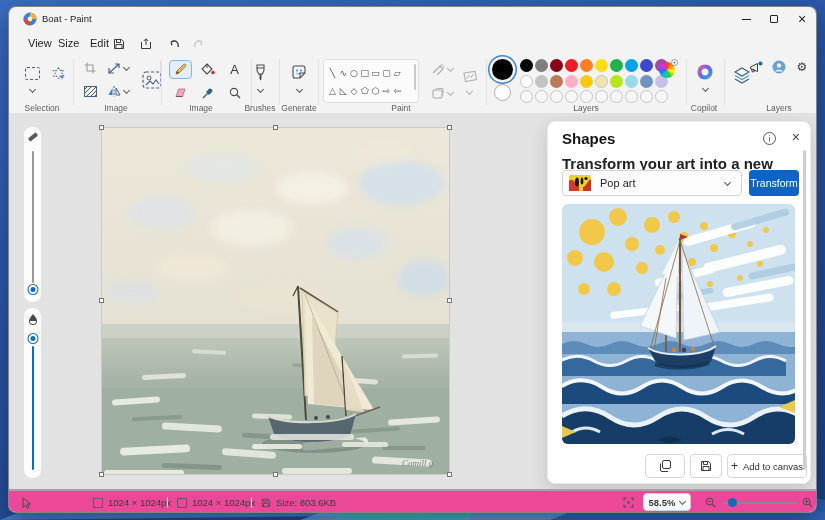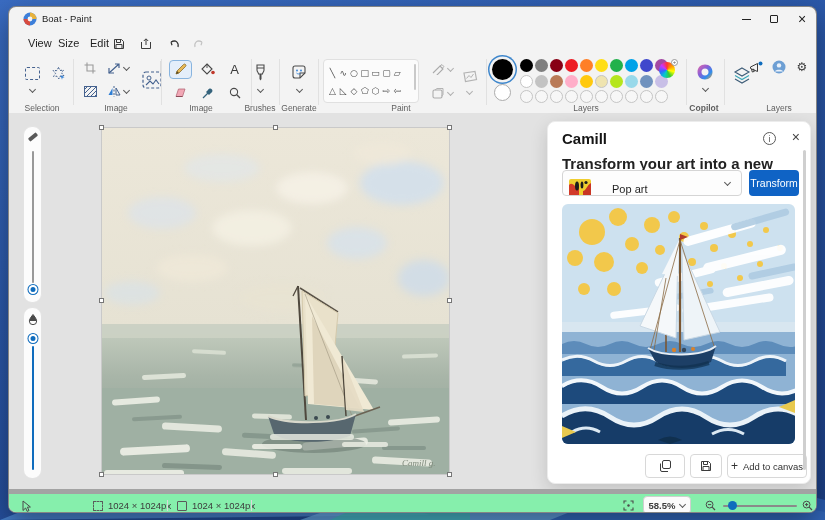--- a/index.html
+++ b/index.html
@@ -48,29 +48,29 @@
   .canvas-area { position:absolute; left:0; top:106px; width:100%; height:376px; background:#e2e2e2; }
   .slider-card { position:absolute; width:19px; background:#fcfcfc; border:1px solid #e3e3e3; border-radius:9px; }
   .slider-thumb { position:absolute; left:50%; transform:translateX(-50%); width:9px; height:9px; border-radius:50%; background:#0f6cbd; border:2px solid #fff; box-shadow:0 0 0 1px #0f6cbd; }
   .canvas-img { position:absolute; left:93px; top:15px; width:347px; height:346px; box-shadow:0 0 0 1px #c9c9c9; }
   .handle { position:absolute; width:5px; height:5px; background:#fff; border:1px solid #767676; }
 
   
   .panel { position:absolute; left:538px; top:8px; width:264px; height:363px; background:#fff; border:1px solid #ececec; border-radius:8px; box-shadow:0 6px 18px rgba(0,0,0,.14); }
   .panel-title { position:absolute; left:14px; top:8px; font-size:15px; font-weight:700; color:#151515; }
   .panel-sub { position:absolute; left:14px; top:33px; font-size:15px; font-weight:700; color:#222; }
-  .style-dd { position:absolute; left:14px; top:48px; width:180px; height:26px; border:1px solid #d5d5d5; border-radius:4px; background:#fdfdfd; display:flex; align-items:flex-end;gap:12px; }
+  .style-dd { position:absolute; left:14px; top:48px; width:180px; height:26px; border:1px solid #d5d5d5; border-radius:4px; background:#fdfdfd; display:flex; align-items:center; }
   .gen-btn { position:absolute; left:201px; top:48px; width:50px; height:26px; border-radius:4px; background:#0f63c5; color:#fff; font-size:10.5px; display:flex; align-items:center; justify-content:center; }
   .preview { position:absolute; left:14px; top:82px; width:233px; height:240px; border-radius:6px; overflow:hidden; }
   .pbtn { position:absolute; top:332px; height:24px; border:1px solid #d8d8d8; border-radius:4px; background:#fff; display:flex; align-items:center; justify-content:center; color:#333; }
   .panel-scroll { position:absolute; right:4px; top:28px; width:3px; height:320px; background:#cfcfcf; border-radius:2px; }
   .icon12 { width:12px; height:12px; }
 
   
-  .statusbar { position:absolute; left:0; bottom:0; width:100%; height:23px; background:#86efac; border-top:5px solid #a3a3a3; font-size:9.5px; color:#3c3c3c; }
+  .statusbar { position:absolute; left:0; bottom:0; width:100%; height:23px; background:#ec4899; border-top:2px solid #a3a3a3; font-size:9.5px; color:#3c3c3c; }
   .sb-item { position:absolute; top:0; height:23px; display:flex; align-items:center; gap:5px; }
   .sb-sep { position:absolute; top:6px; width:1px; height:11px; background:#d9d9d9; }
   .zoom-box { position:absolute; width:48px; height:18px; top:2px; border:1px solid #cfcfcf; border-radius:4px; background:#fbfbfb; display:flex; align-items:center; justify-content:center; gap:5px; }
   .zslider-track { position:absolute; top:11px; height:2px; background:#8a8a8a; border-radius:1px; }
   .zslider-dot { position:absolute; top:7px; width:9px; height:9px; border-radius:50%; background:#0f6cbd; }
 </style>
 </head>
 <body>
 
 <div class="screen">
@@ -346,21 +346,21 @@
                 <stop offset="0.7" stop-color="#2f8ded"></stop>
                 <stop offset="1" stop-color="#f2a53c"></stop>
               </linearGradient>
             </defs>
           <path d="M9,1.5 c4.5,0 7.5,3 7.5,7.5 c0,4.5 -3,7.5 -7.5,7.5 c-4.5,0 -7.5,-3 -7.5,-7.5 c0,-4.5 3,-7.5 7.5,-7.5 Z M9,5.5 c-2.2,0 -3.5,1.3 -3.5,3.5 c0,2.2 1.3,3.5 3.5,3.5 c2.2,0 3.5,-1.3 3.5,-3.5 c0,-2.2 -1.3,-3.5 -3.5,-3.5 Z" fill="url(#cpg)"></path>
         </svg>
       </div>
       <div class="rbtn" style="left:691px; top:31px; width:10px; height:8px;">
           <span class="chev" style="margin-top:-3px;"></span>
         </div>
-      <div class="grp-label" style="left:695px;font-weight:bold;">Copilot</div>
+      <div class="grp-label" style="left:695px;">Copilot</div>
       <div class="rdiv" style="left:715px;"></div>
 
       <div class="rbtn" style="left:721px; top:9px; width:24px; height:22px;">
         <svg width="18" height="17" viewBox="0 0 18 17">
             <path d="M9,1 L16,5 L9,9 L2,5 Z" fill="none" stroke="#3e5d78" stroke-width="1.1"></path>
             <path d="M2,8.5 L9,12.5 L16,8.5" fill="none" stroke="#3aa7b8" stroke-width="1.1"></path>
             <path d="M2,12 L9,16 L16,12" fill="none" stroke="#3e5d78" stroke-width="1.1"></path>
           </svg>
       </div>
       <div class="grp-label" style="left:770px;">Layers</div>
@@ -468,21 +468,21 @@
         <div class="handle" style="left:171px; top:-3px;"></div>
         <div class="handle" style="right:-3px; top:-3px;"></div>
         <div class="handle" style="left:-3px; top:170px;"></div>
         <div class="handle" style="right:-3px; top:170px;"></div>
         <div class="handle" style="left:-3px; bottom:-3px;"></div>
         <div class="handle" style="left:171px; bottom:-3px;"></div>
         <div class="handle" style="right:-3px; bottom:-3px;"></div>
       </div>
 
       <div class="panel">
-        <div class="panel-title">Camill</div>
+        <div class="panel-title">Shapes</div>
         <div style="position:absolute; right:34px; top:10px; width:13px; height:13px; border:1px solid #5a5a5a; border-radius:50%; font-size:9px; color:#5a5a5a; text-align:center; line-height:12px;">i</div>
         <div style="position:absolute; right:10px; top:7px; font-size:14px; color:#444;"><span>×</span></div>
         <div class="panel-sub">Transform your art into a new style</div>
 
         <div class="style-dd">
           <svg style="margin-left:6px;" width="22" height="16" viewBox="0 0 22 16">
             <rect width="22" height="16" rx="2" fill="#f0ce2f"></rect>
             <path d="M0,6 C4,2 6,10 10,8 L10,16 L0,16 Z" fill="#d23b2a"></path>
             <path d="M22,4 C18,6 17,12 14,12 L14,16 L22,16 Z" fill="#c93524"></path>
             <ellipse cx="8" cy="7" rx="2" ry="4.5" fill="#1c1c1c"></ellipse>
@@ -599,20 +599,26 @@
       <div class="sb-item" style="left:84px;">
         <div style="width:10px; height:10px; border:1px dashed #5a5a5a; border-radius:1px;"></div>
         <span>1024 × 1024px</span>
       </div>
       <div class="sb-sep" style="left:158px;"></div>
       <div class="sb-item" style="left:168px;">
         <div style="width:10px; height:10px; border:1px solid #5a5a5a; border-radius:1px;"></div>
         <span>1024 × 1024px</span>
       </div>
       <div class="sb-sep" style="left:242px;"></div>
+      <div class="sb-item" style="left:252px;">
+        <svg width="10" height="10" viewBox="0 0 12 12">
+            <path d="M1.5,1.5 h7 l2,2 v7 h-9 Z M3.5,1.5 v3 h4 v-3 M3,10.5 v-4 h6 v4" fill="none" stroke="#4a4a4a" stroke-width="1"></path>
+          </svg>
+        <span>Size: 803.6KB</span>
+      </div>
 
       <div class="sb-item" style="left:614px;">
         <svg width="11" height="11" viewBox="0 0 11 11">
             <path d="M1,3.5 V1 h2.5 M7.5,1 H10 v2.5 M10,7.5 V10 H7.5 M3.5,10 H1 V7.5" fill="none" stroke="#4a4a4a" stroke-width="1.1"></path>
             <circle cx="5.5" cy="5.5" r="1.2" fill="#4a4a4a"></circle>
           </svg>
       </div>
       <div class="zoom-box" style="left:634px;font-weight:bold;">
         <span>58.5%</span>
         <span class="chev" style="margin-top:-2px;"></span>

